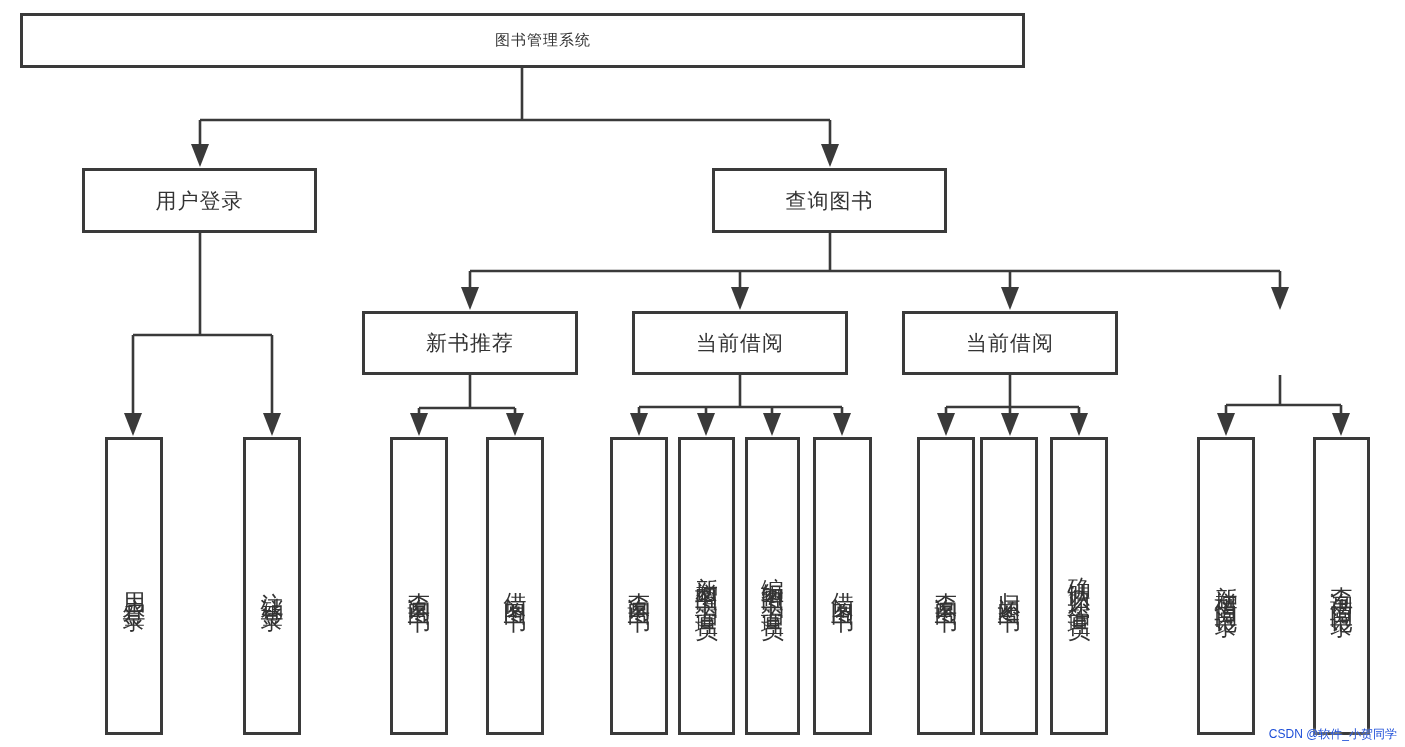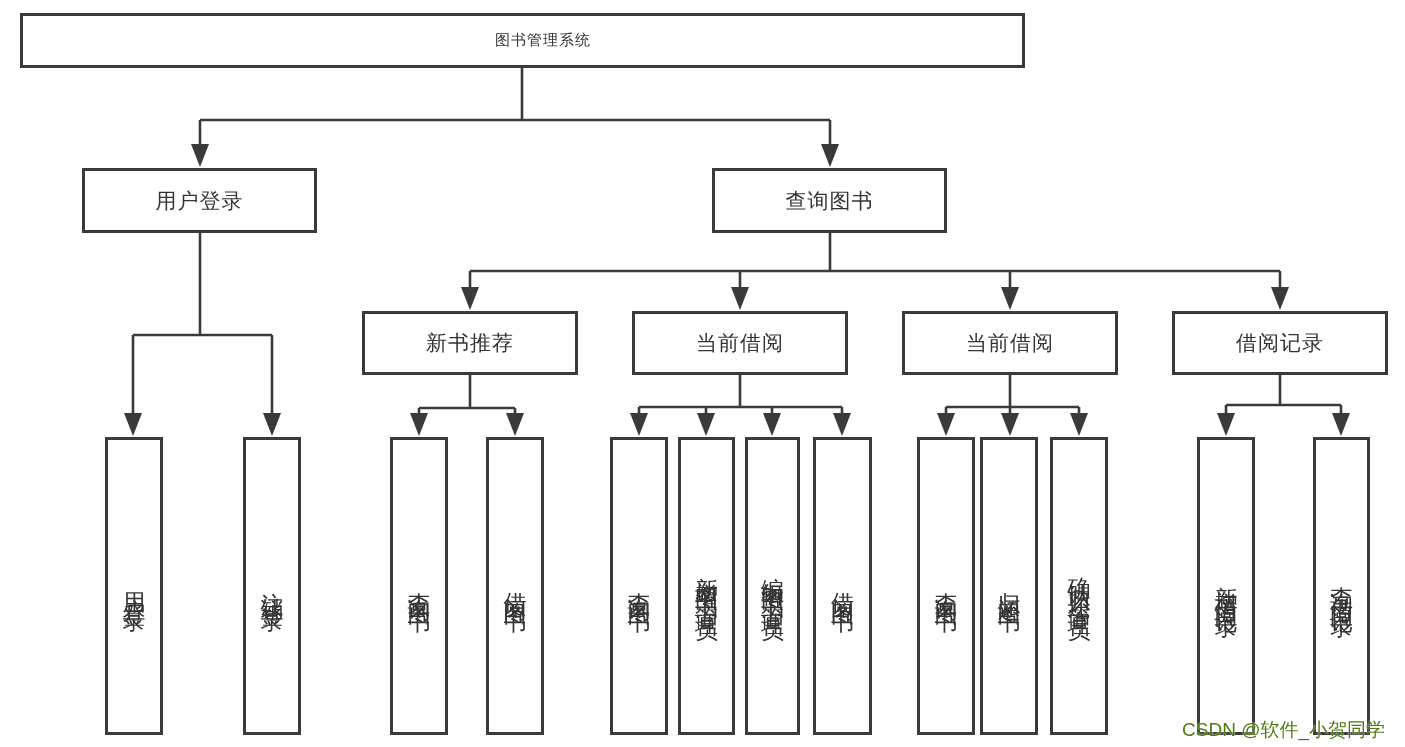--- a/index.html
+++ b/index.html
@@ -42,24 +42,24 @@
   }
   .node.v span {
     writing-mode: vertical-rl;
     text-orientation: upright;
     font-size: 23px;
     letter-spacing: 6px;
     line-height: 1;
   }
   .watermark {
     position: absolute;
-    right: 20px;
+    right: 8px;
     bottom: 4px;
-    font-size: 19px;
-    color: #4d7c0f;
+    font-size: 12px;
+    color: #1d4ed8;
     text-shadow: 0 0 2px #ffffff;
     white-space: nowrap;
   }
 </style>
 </head>
 <body>
 
 <div class="canvas" style="background: rgb(255, 255, 255); color: rgb(51, 51, 51);">
 
   <svg class="connectors" viewBox="0 0 1405 747" xmlns="http://www.w3.org/2000/svg">
@@ -122,23 +122,20 @@
 
   <div class="node h" style="left:362px; top:311px; width:216px; height:64px">
     <span>新书推荐</span>
   </div>
   <div class="node h" style="left:632px; top:311px; width:216px; height:64px">
     <span>当前借阅</span>
   </div>
   <div class="node h" style="left:902px; top:311px; width:216px; height:64px">
     <span>当前借阅</span>
   </div>
-  <div class="node h" style="left:1172px; top:311px; width:216px; height:64px">
-    <span>借阅记录</span>
-  </div>
 
   <div class="node v" style="left:105px; top:437px; width:58px; height:298px">
     <span>用户登录</span>
   </div>
   <div class="node v" style="left:243px; top:437px; width:58px; height:298px">
     <span>注销登录</span>
   </div>
 
   <div class="node v" style="left:390px; top:437px; width:58px; height:298px">
     <span>查询图书</span>

